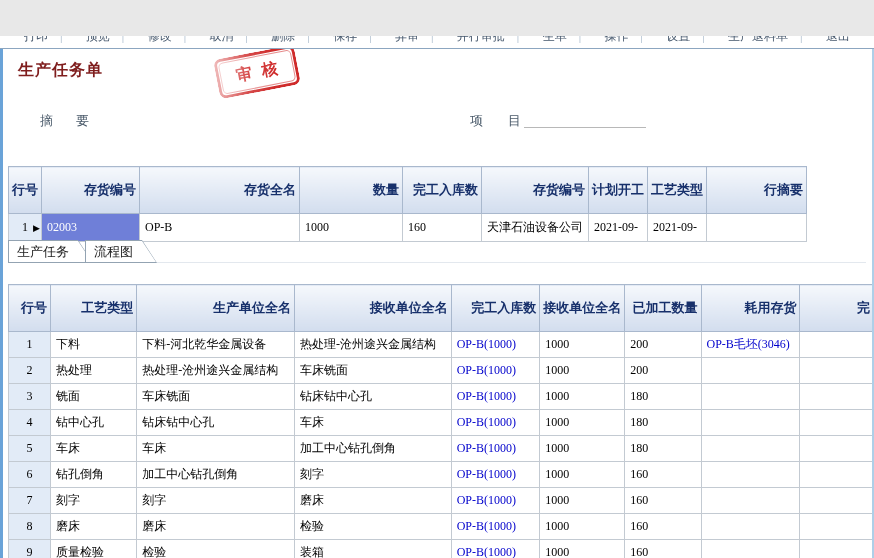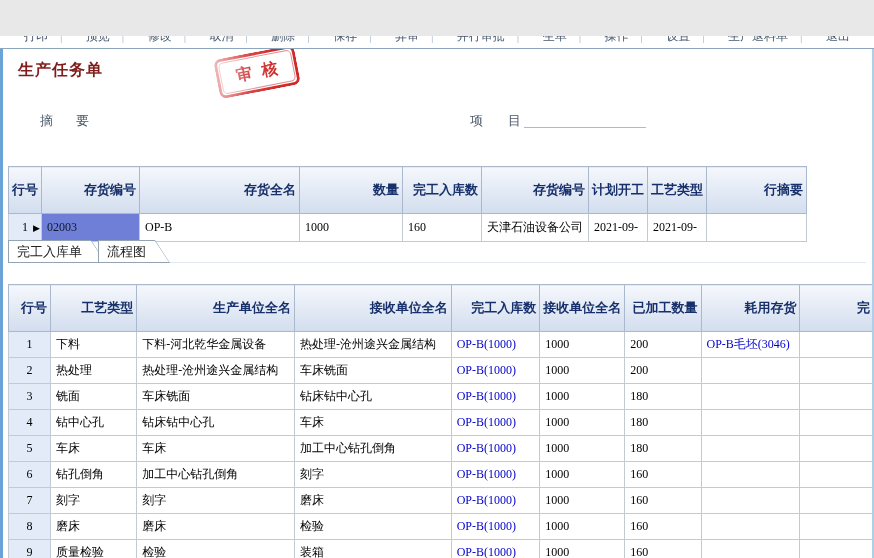--- a/index.html
+++ b/index.html
@@ -67,21 +67,21 @@
   td {
     border:1px solid #c3cad2; padding:2px 5px; font-size:12px;
     white-space:nowrap; overflow:hidden; background:#fff; color:#000;
   }
   td.rownum { background:#e2ebf7; text-align:center; position:relative; }
 
   
   .order-table-wrap { position:absolute; left:8px; top:130px; }
   .order-table th { height:26px; }
   .order-table td { height:28px; }
-  .order-table td.sel { background:#6f7fd8; color:#0f172a; }
+  .order-table td.sel { background:#6f7fd8; color:#ffffff; }
   .row-marker { position:absolute; right:1px; top:50%; transform:translateY(-50%); font-size:9px; color:#000; }
 
   
   .tabs { position:absolute; left:8px; top:204px; height:23px; display:flex; z-index:3; }
   .tab { position:relative; height:23px; margin-right:-8px; cursor:default; }
   .tab-shape { position:absolute; inset:0; background:#93a3b2;
     clip-path:polygon(0 0, calc(100% - 15px) 0, 100% 100%, 0 100%); }
   .tab-shape::after { content:""; position:absolute; inset:1px; background:#ffffff;
     clip-path:polygon(0 0, calc(100% - 14px) 0, 100% 100%, 0 100%); }
   .tab-label { position:relative; z-index:2; display:block; padding:3px 24px 0 9px; font-size:13px; color:#222; }
@@ -167,21 +167,21 @@
           <td>2021-09-</td>
           <td></td>
         </tr>
       </tbody>
     </table>
   </div>
 
   <div class="tabs">
     <div class="tab">
       <div class="tab-shape"></div>
-      <span class="tab-label">完工入库单</span>
+      <span class="tab-label">生产任务</span>
     </div>
     <div class="tab">
       <div class="tab-shape"></div>
       <span class="tab-label">流程图</span>
     </div>
   </div>
   <div class="tabs-baseline"></div>
 
   <div class="process-table-wrap">
     <table class="process-table">

